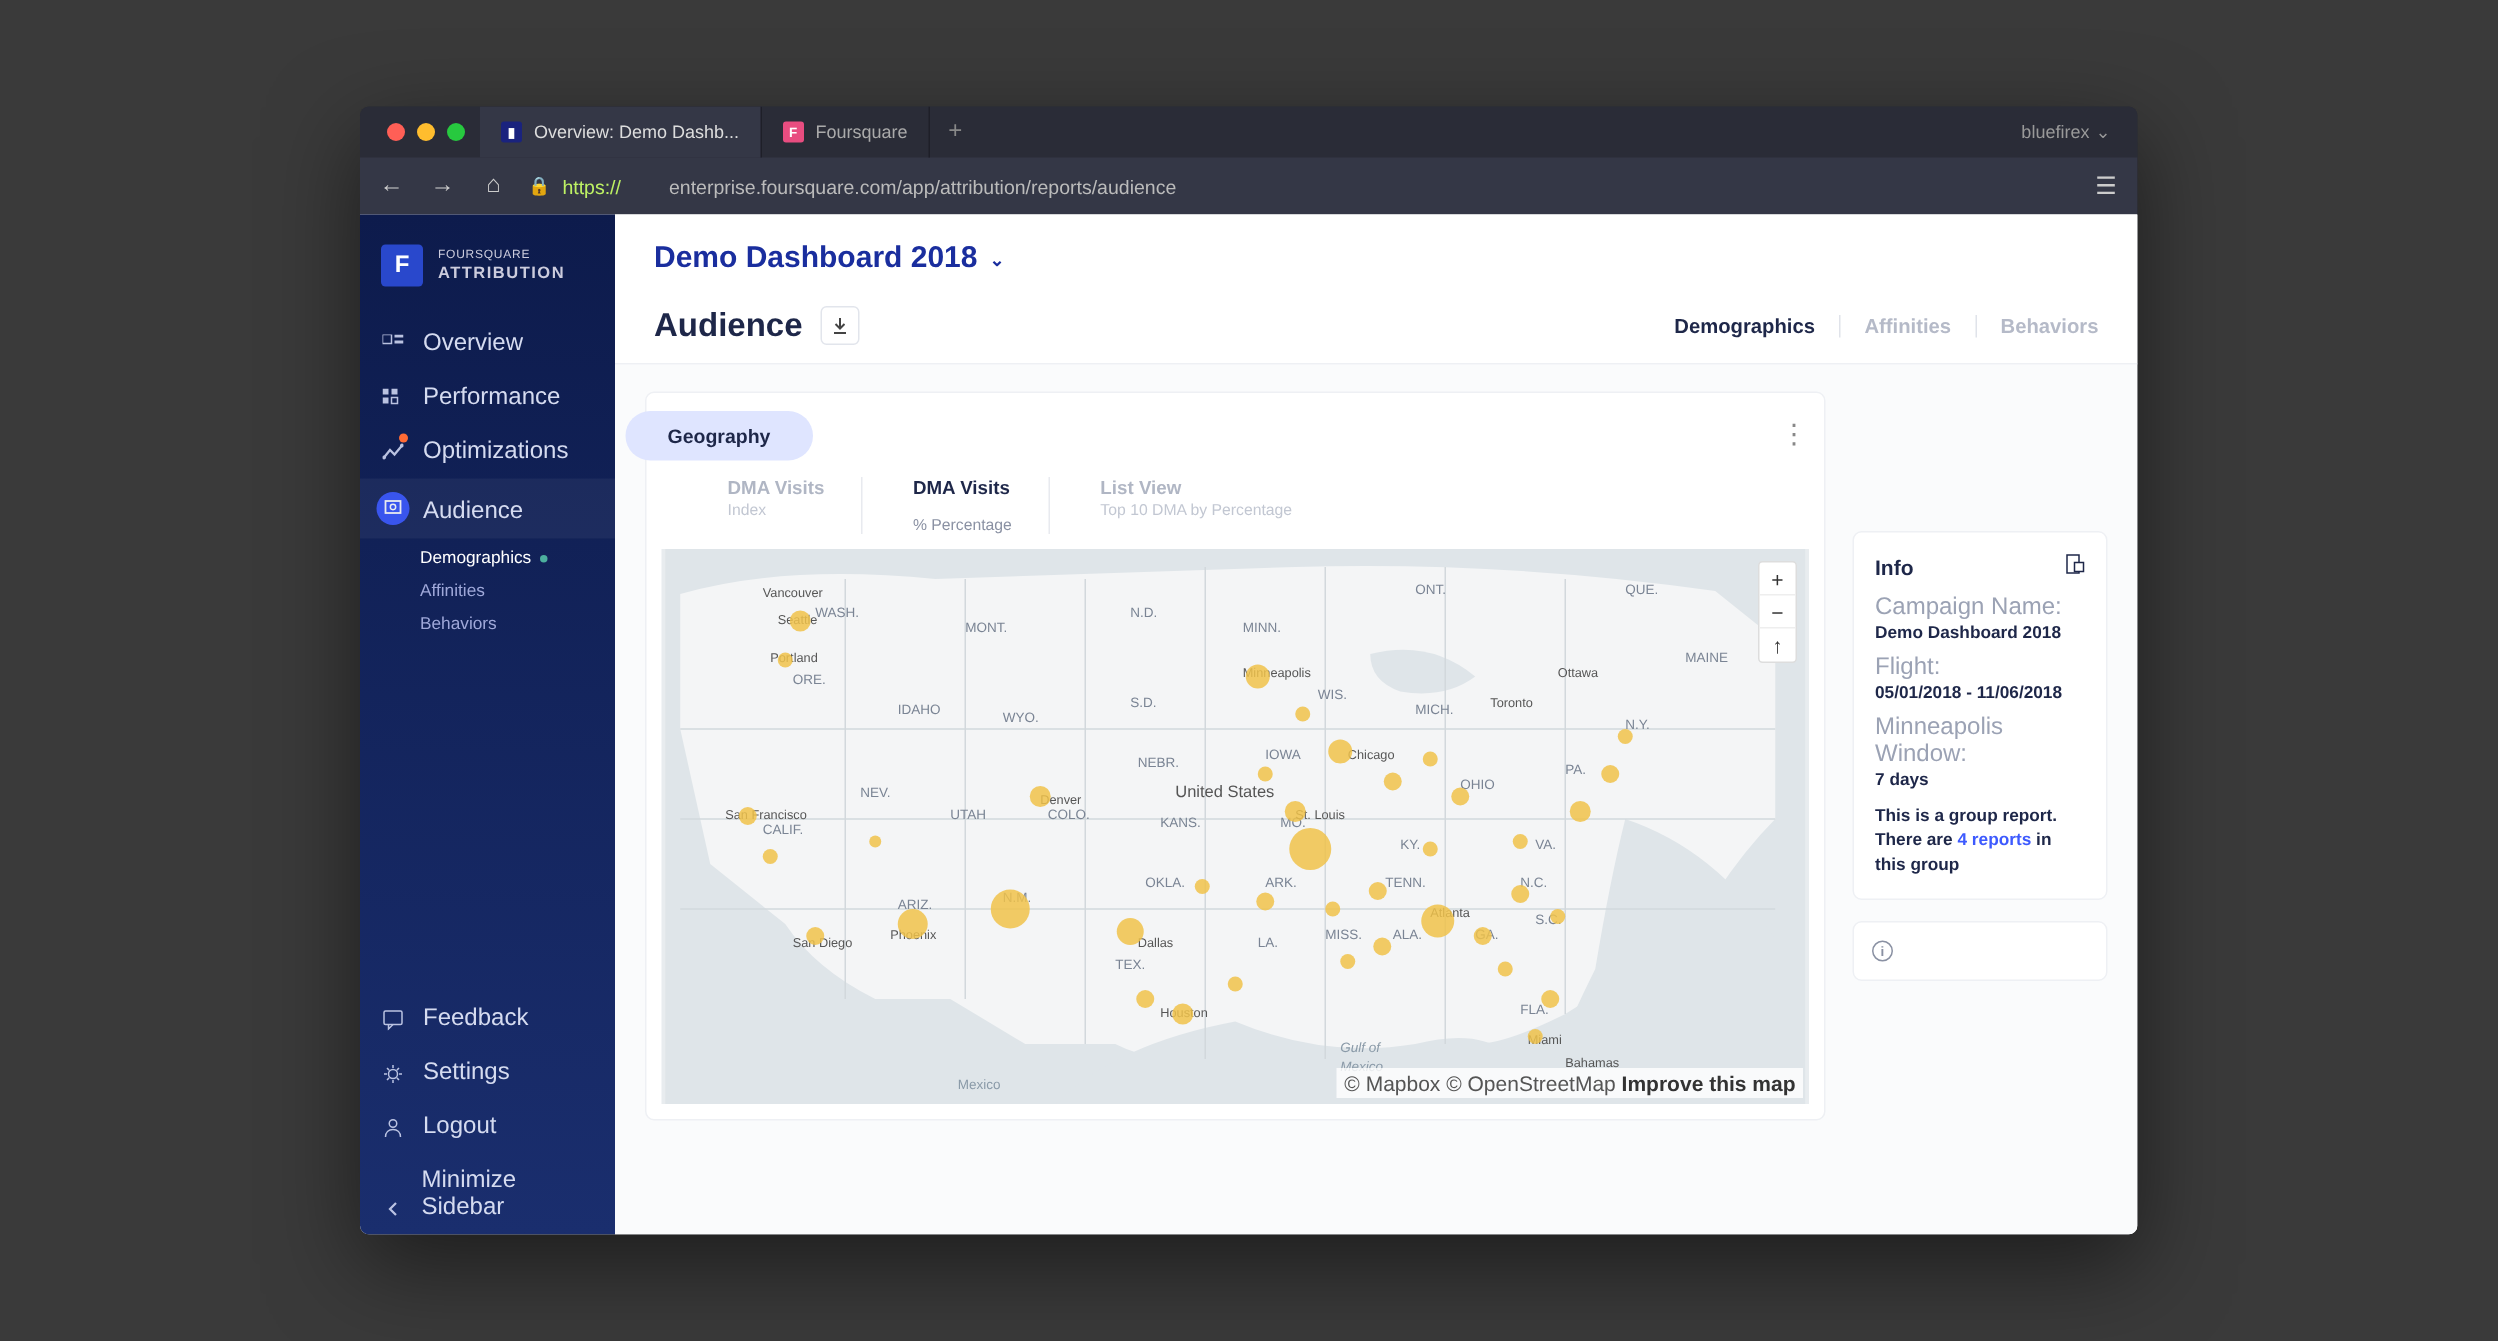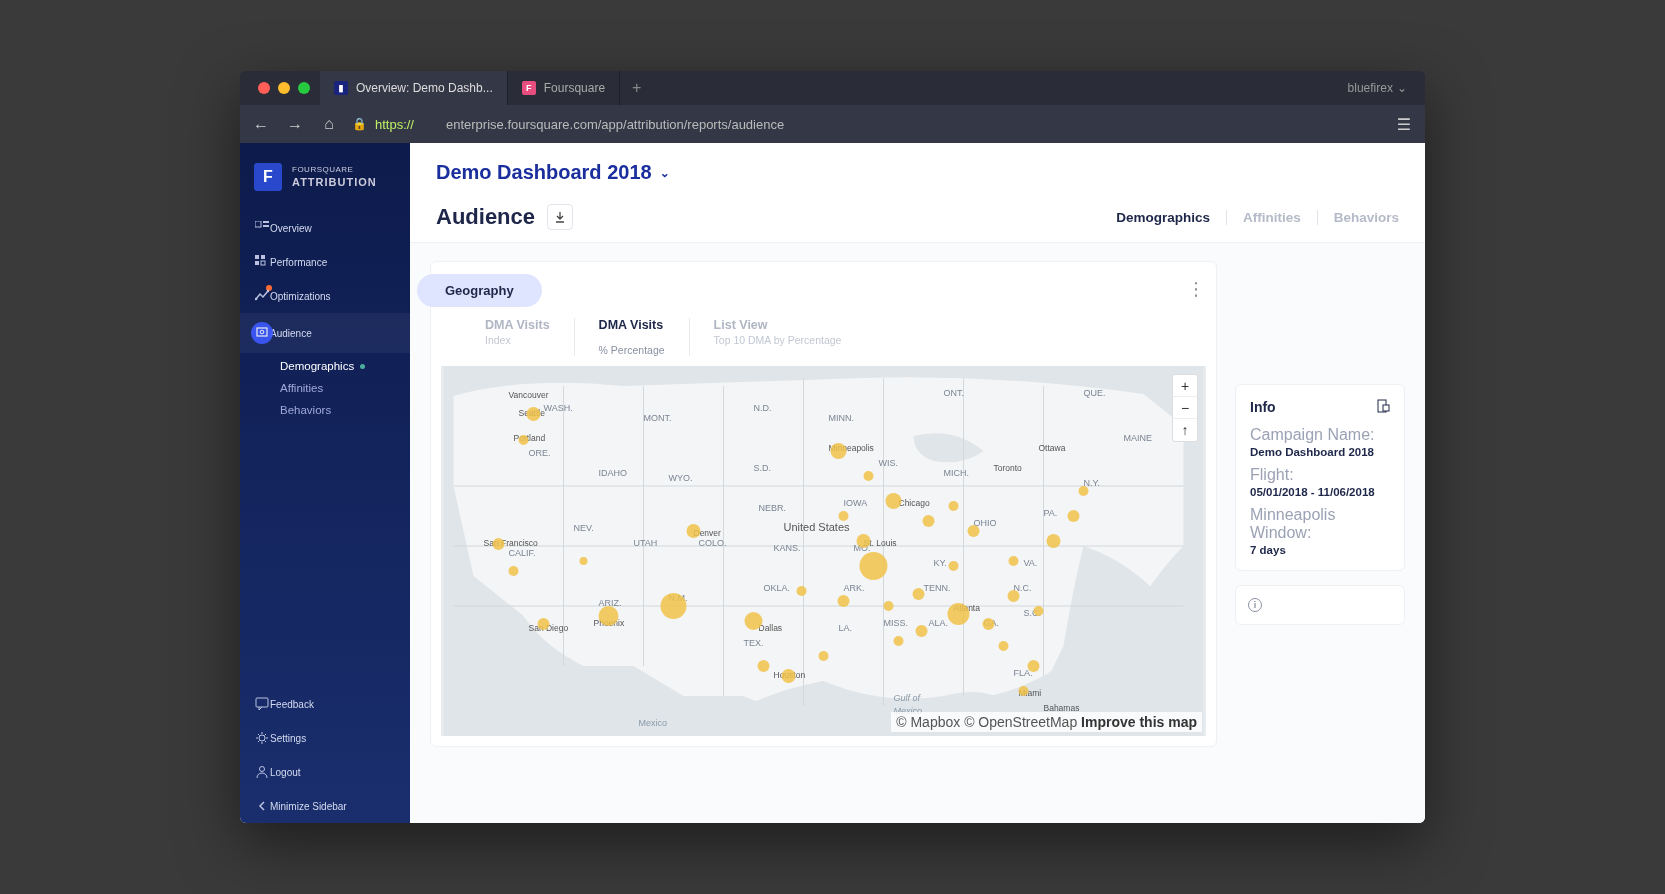--- a/index.html
+++ b/index.html
@@ -32,21 +32,21 @@
 
 
 .app { display:flex; height: 680px; background: #fff; }
 
 .sidebar { width: 170px; background: linear-gradient(180deg, #0d1b4c 0%, #1a2e6e 100%); color:#fff; display:flex; flex-direction:column; padding-top: 12px; }
 .brand { display:flex; align-items:center; gap:10px; padding: 8px 14px 20px; }
 .brand-logo { width:28px; height:28px; background:#2948cc; color:#fff; font-weight:bold; display:flex; align-items:center; justify-content:center; font-size:16px; border-radius:3px; }
 .brand-text { font-size:8px; letter-spacing:0.5px; color:#ccd; text-transform:uppercase; line-height:1.3; }
 .brand-text strong { font-size:11px; letter-spacing:1px; display:block; }
 
-.nav-item { display:flex; align-items:center; padding: 9px 14px; font-size:10px; color:#d5dbf0; cursor:pointer; position:relative; }
+.nav-item { display:flex; align-items:flex-end; gap:12px; padding: 9px 14px; font-size:16px; color:#d5dbf0; cursor:pointer; position:relative; }
 .nav-item.active { background: rgba(255,255,255,0.05); }
 .nav-icon { width:16px; height:16px; display:flex; align-items:center; justify-content:center; opacity:0.9; }
 .nav-item.active .nav-icon { background:#3d5afe; border-radius:50%; width:22px; height:22px; margin-left:-3px; margin-right:-3px; }
 .nav-dot-orange { position:absolute; left:26px; top:6px; width:6px; height:6px; background:#ff6b35; border-radius:50%; }
 
 .sub-nav { padding: 2px 0 8px 40px; }
 .sub-item { font-size:11.5px; color:#9fa8d9; padding: 5px 0; cursor:pointer; display:flex; align-items:center; gap:6px; }
 .sub-item.current { color:#fff; }
 .sub-dot { width:5px; height:5px; background:#4caf9e; border-radius:50%; }
 
@@ -67,21 +67,21 @@
 .page-tab + .page-tab { border-left:1px solid #e0e3ea; padding-left:16px; }
 .page-tab.active { color:#1e2749; }
 
 .content { display:flex; gap:18px; padding: 18px 20px; align-items: center; }
 
 .card { background:#fff; border:1px solid #eef0f4; border-radius:6px; }
 .map-card { flex:1; position:relative; padding-bottom:10px; }
 .geo-pill { position:absolute; left:-14px; top:12px; background:#dfe5ff; color:#1e2749; font-size:13px; font-weight:600; padding:9px 28px; border-radius: 18px; }
 .kebab { position:absolute; right:12px; top:16px; color:#888; cursor:pointer; font-size:18px; letter-spacing:-1px; }
 
-.map-tabs { display:flex; gap:0; padding: 56px 30px 10px; }
+.map-tabs { display:flex; gap:10px; padding: 56px 30px 10px; }
 .map-tab { padding: 0 24px; border-right:1px solid #e8eaef; cursor:pointer; }
 .map-tab:last-child { border-right:none; }
 .map-tab-title { font-size:12.5px; font-weight:700; color:#b0b6c4; }
 .map-tab-sub { font-size:10.5px; color:#c2c7d2; margin-top:2px; }
 .map-tab.active .map-tab-title { color:#1e2749; }
 .map-tab.active .map-tab-sub { color:#8a91a3;margin-top:12px; }
 
 .map-area { margin: 0 10px; height: 370px; background:#e8ecef; position:relative; overflow:hidden; }
 .map-svg { width:100%; height:100%; }
 .map-ctrl { position:absolute; right:8px; top:8px; background:#fff; border:1px solid #ddd; border-radius:3px; display:flex; flex-direction:column; }
@@ -441,20 +441,24 @@
                     <rect x="2" y="1" width="8" height="12" fill="none" stroke="#1e2749"></rect>
                     <rect x="7" y="6" width="6" height="6" fill="#fff" stroke="#1e2749"></rect>
                   </svg></span>
             </div>
             <div class="info-label">Campaign Name:</div>
             <div class="info-val">Demo Dashboard 2018</div>
             <div class="info-label">Flight:</div>
             <div class="info-val">05/01/2018 - 11/06/2018</div>
             <div class="info-label">Minneapolis Window:</div>
             <div class="info-val">7 days</div>
+            <div class="info-text">
+              <div>This is a group report.</div>
+              <div><span>There are </span><span class="info-link">4 reports</span><span> in this group</span></div>
+            </div>
           </div>
           <div class="card tiny-card">
             <span class="tiny-icon">i</span>
           </div>
         </div>
 
       </div>
     </div>
   </div>
 </div>

